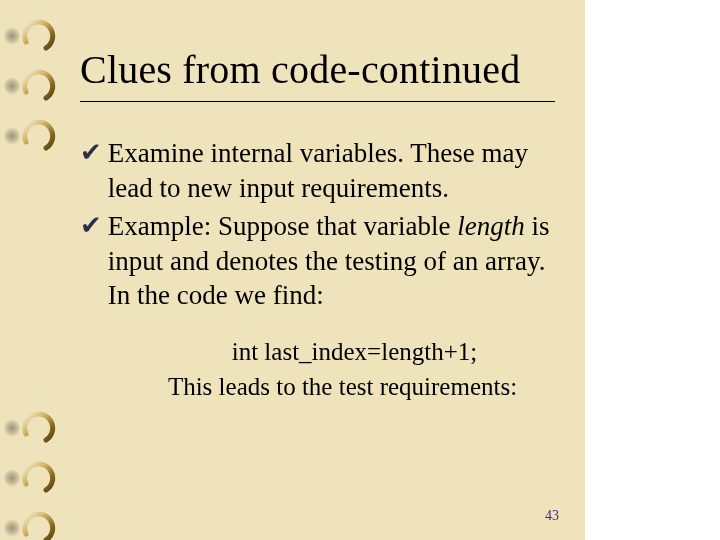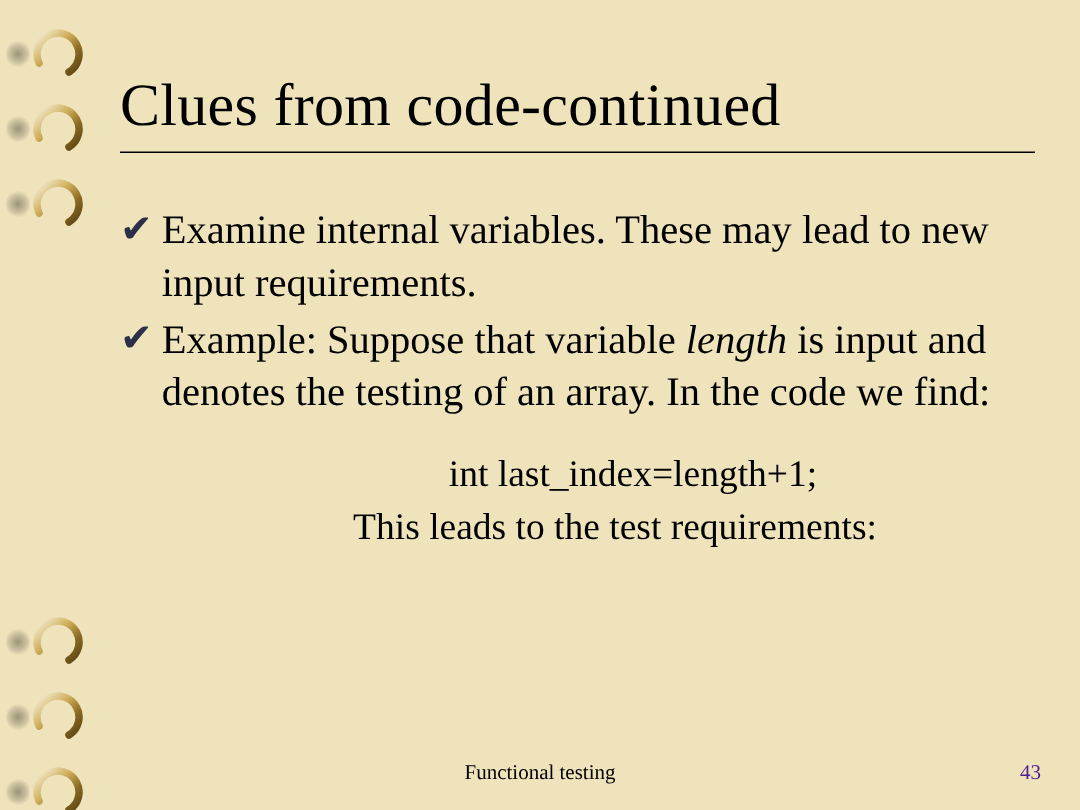--- a/index.html
+++ b/index.html
@@ -3,21 +3,21 @@
 <meta charset="utf-8">
 <style>
   html, body {
     margin: 0;
     padding: 0;
     width: 720px;
     height: 540px;
     overflow: hidden;
   }
   .slide {
-    width: 720px;
+    width: 585px;
     height: 540px;
     background: #efe3bb;
     position: relative;
     font-family: "Times New Roman", Times, serif;
     color: #000;
     box-sizing: border-box;
   }
   .binder {
     position: absolute;
     left: 0;
@@ -208,15 +208,14 @@
       </div>
 
     </div>
 
     <div class="sub">
       <div class="code">int last_index=length+1;</div>
       <div>This leads to the test requirements:</div>
     </div>
   </div>
 
-  <div class="footer-center">Functional testing</div>
   <div class="footer-right">43</div>
 </div>
 
 </body></html>

